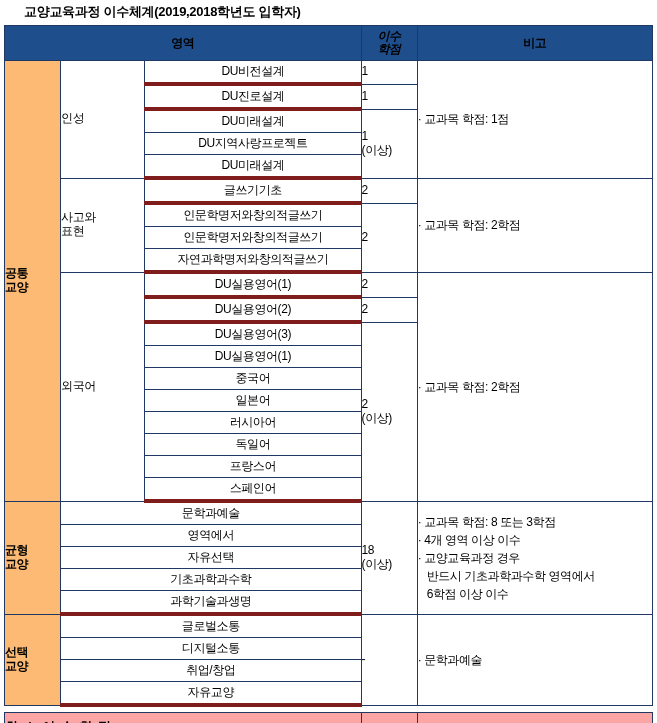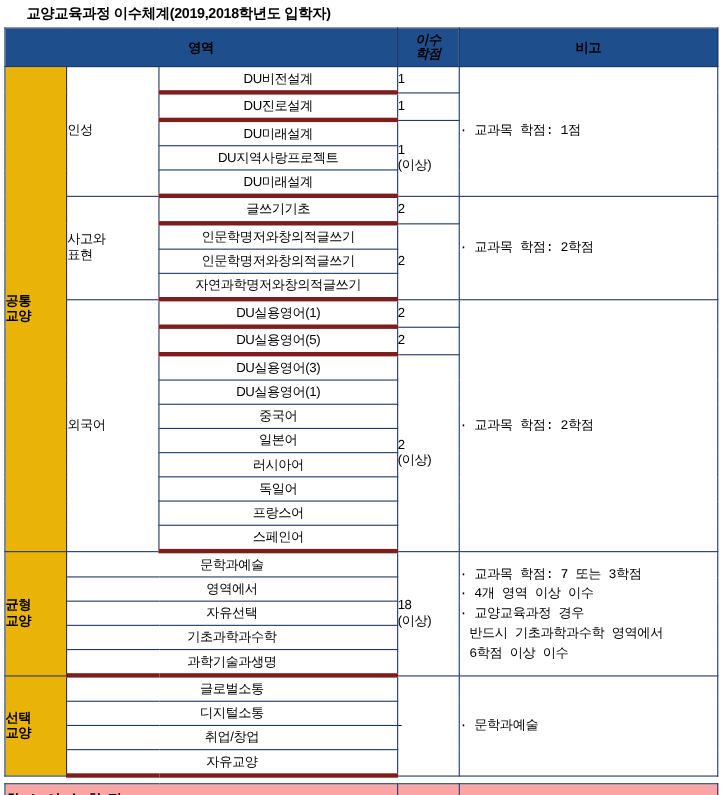--- a/index.html
+++ b/index.html
@@ -52,21 +52,21 @@
   }
   
   col.c1 { width: 56px; }
   col.c2 { width: 84px; }
   col.c3 { width: 216px; }
   col.c4 { width: 56px; }
   col.c5 { width: 235px; }
 
   td.group {
     font-weight: bold;
-    background: #eab308;
+    background: #fdba74;
     font-size: 13px;
     line-height: 1.15;
   }
   td.sub {
     font-weight: normal;
     font-size: 12.5px;
     line-height: 1.15;
   }
   td.course {
     text-align: center;
@@ -81,21 +81,20 @@
   td.course.last-in-block { border-bottom: 4px solid #7f1d1d; }
   td.credit {
     font-size: 12.5px;
     line-height: 1.15;
   }
   td.note {
     text-align: left;
     padding: 0 6px;
     font-size: 12.5px;
     line-height: 1.5;
-    font-family: Liberation Mono, monospace;
   }
   .note-line { white-space: nowrap; }
   .note-indent { padding-left: 9px; }
   tr.total td {
     height: 28px;
     font-weight: bold;
     font-size: 13px;
     background: #fca5a5;
     letter-spacing: 1px;
   }
@@ -173,21 +172,21 @@
         </tr>
         <tr>
           <td class="sub" rowspan="10">외국어</td>
           <td class="course first-in-block last-in-block">DU실용영어(1)</td>
           <td class="credit" rowspan="1">2</td>
           <td class="note" rowspan="10">
             <div class="note-line">· 교과목 학점: 2학점</div>
           </td>
         </tr>
         <tr>
-          <td class="course first-in-block last-in-block">DU실용영어(5)</td>
+          <td class="course first-in-block last-in-block">DU실용영어(2)</td>
           <td class="credit" rowspan="1">2</td>
         </tr>
         <tr>
           <td class="course first-in-block">DU실용영어(3)</td>
           <td class="credit" rowspan="8">2<br>(이상)</td>
         </tr>
         <tr>
           <td class="course">DU실용영어(1)</td>
         </tr>
         <tr>
@@ -206,21 +205,21 @@
           <td class="course">프랑스어</td>
         </tr>
         <tr>
           <td class="course last-in-block">스페인어</td>
         </tr>
         <tr>
           <td class="group" rowspan="5">균형<br>교양</td>
           <td class="course first-in-block" colspan="2">문학과예술</td>
           <td class="credit" rowspan="5">18<br>(이상)</td>
           <td class="note" rowspan="5">
-            <div class="note-line">· 교과목 학점: 7 또는 3학점</div>
+            <div class="note-line">· 교과목 학점: 8 또는 3학점</div>
             <div class="note-line">· 4개 영역 이상 이수</div>
             <div class="note-line">· 교양교육과정 경우</div>
             <div class="note-line note-indent">반드시 기초과학과수학 영역에서</div>
             <div class="note-line note-indent">6학점 이상 이수</div>
           </td>
         </tr>
         <tr>
           <td class="course" colspan="2">영역에서</td>
         </tr>
         <tr>

